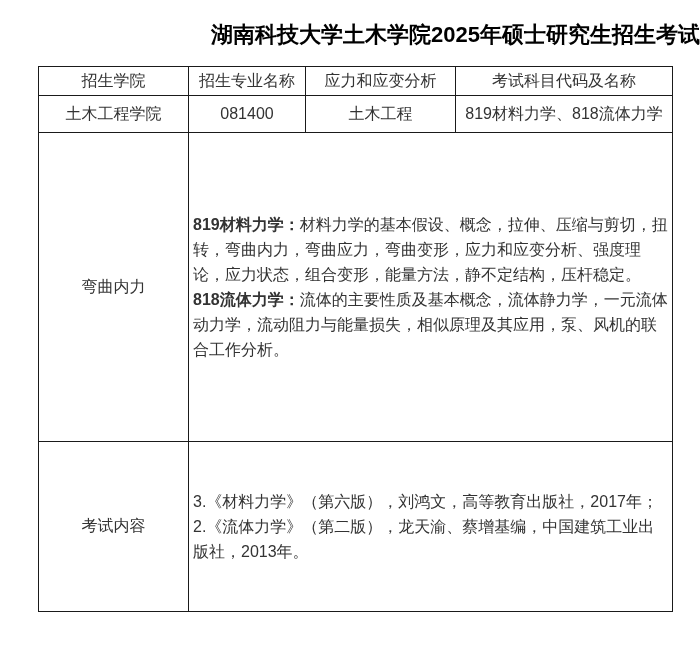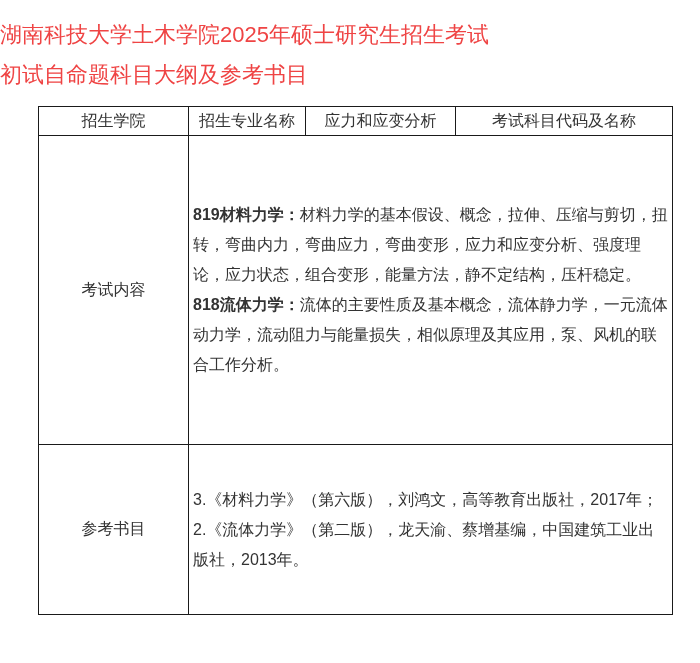--- a/index.html
+++ b/index.html
@@ -11,24 +11,24 @@
     color: #333333;
     overflow: hidden;
   }
   .page {
     width: 700px;
     height: 663px;
     background: #ffffff;
   }
   .doc-title {
     margin-top: 15px;
-    text-align: left;
+    text-align: right;
     font-size: 22px;
-    font-weight: normal;
-    color: #ef4444;
+    font-weight: bold;
+    color: #000000;
     line-height: 40px;
   }
   .doc-title .title-line {
     display: block;
   }
   table.exam-table {
     margin-left: 38px;
     margin-top: 11px;
     width: 634px;
     border-collapse: collapse;
@@ -48,56 +48,61 @@
   tr.header-row  { height: 29px; }
   tr.info-row    { height: 37px; }
   tr.content-row { height: 309px; }
   tr.refs-row    { height: 170px; }
   .cell-center {
     text-align: center;
   }
   .cell-body {
     text-align: left;
     padding: 17px 4px;
-    line-height: 30px;
+    line-height: 25px;
   }
   .cell-body p {
     margin: 0;
   }
   .inline-bold {
     font-weight: bold;
   }
 </style>
 </head>
 <body>
 
 <div class="page">
 
   <h1 class="doc-title">
     <span class="title-line">湖南科技大学土木学院2025年硕士研究生招生考试</span>
-    <span class="title-line">初试自命题科目大纲及参考书目</span>
   </h1>
 
   <table class="exam-table">
     <tbody>
         <tr class="header-row">
       <th class="col-college cell-center">招生学院</th>
       <th class="col-code cell-center">招生专业名称</th>
       <th class="col-major cell-center">应力和应变分析</th>
       <th class="col-subjects cell-center">考试科目代码及名称</th>
     </tr>
+    <tr class="info-row">
+      <td class="cell-center">土木工程学院</td>
+      <td class="cell-center">081400</td>
+      <td class="cell-center">土木工程</td>
+      <td class="cell-center">819材料力学、818流体力学</td>
+    </tr>
     <tr class="content-row">
-      <td class="cell-center">考试内容</td>
+      <td class="cell-center">弯曲内力</td>
       <td class="cell-body" colspan="3">
         <p><span class="inline-bold">819材料力学：</span><span>材料力学的基本假设、概念，拉伸、压缩与剪切，扭转，弯曲内力，弯曲应力，弯曲变形，应力和应变分析、强度理论，应力状态，组合变形，能量方法，静不定结构，压杆稳定。</span></p>
         <p><span class="inline-bold">818流体力学：</span><span>流体的主要性质及基本概念，流体静力学，一元流体动力学，流动阻力与能量损失，相似原理及其应用，泵、风机的联合工作分析。</span></p>
       </td>
     </tr>
     <tr class="refs-row">
-      <td class="cell-center">参考书目</td>
+      <td class="cell-center">考试内容</td>
       <td class="cell-body" colspan="3">
         <p>3.《材料力学》（第六版），刘鸿文，高等教育出版社，2017年；</p>
         <p>2.《流体力学》（第二版），龙天渝、蔡增基编，中国建筑工业出版社，2013年。</p>
       </td>
     </tr>
   </tbody>
     </table>
 
 </div>
 

